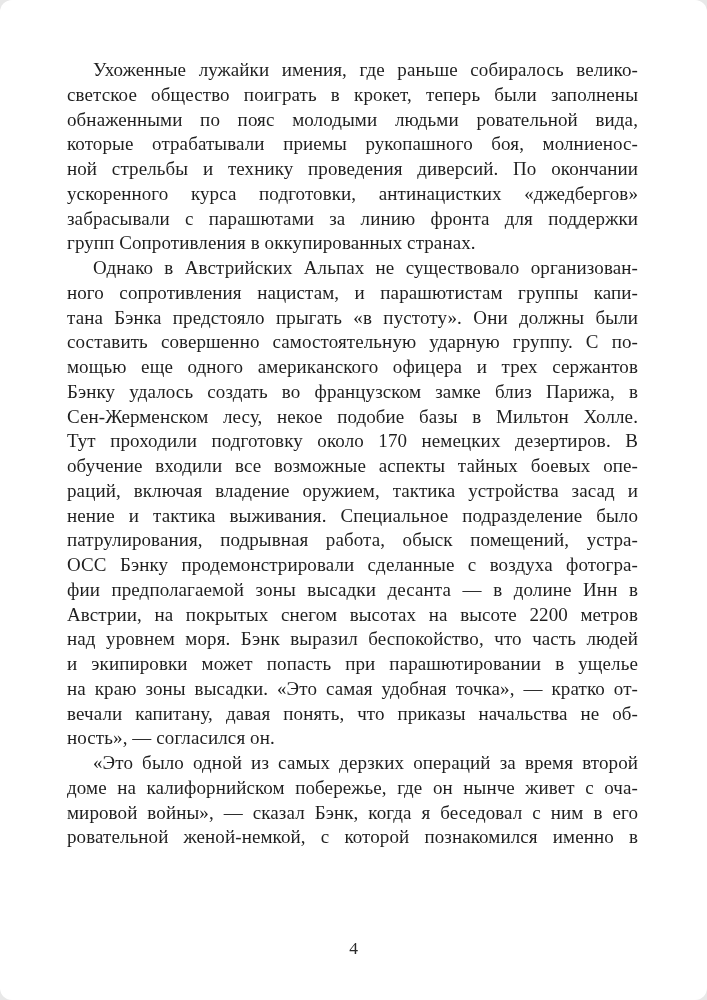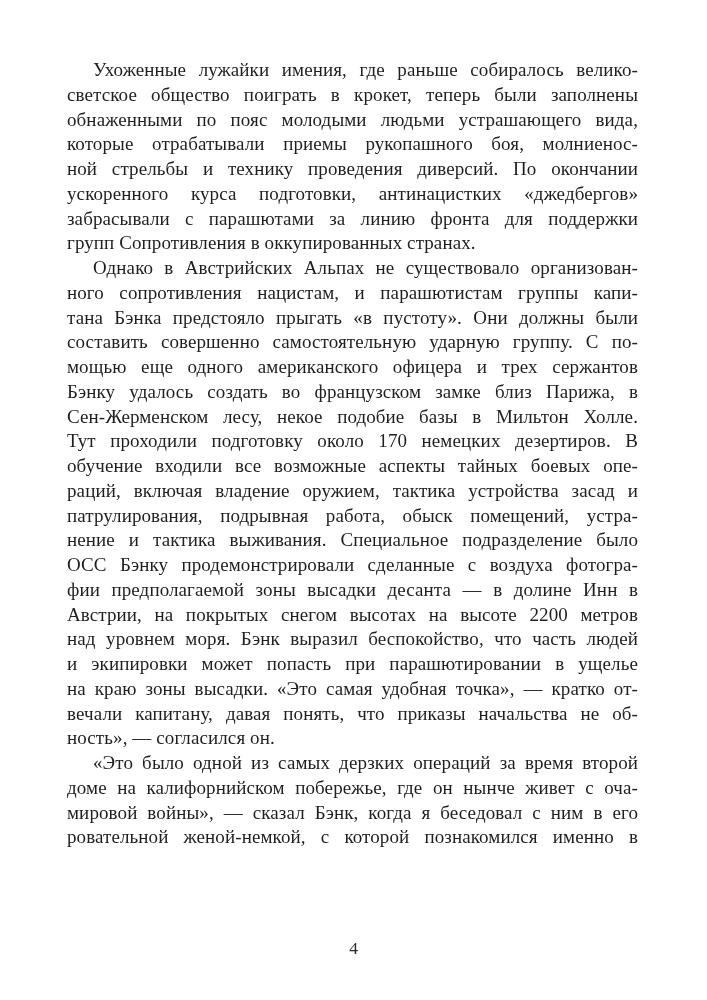--- a/index.html
+++ b/index.html
@@ -8,20 +8,21 @@
     font-family: "Liberation Serif", "DejaVu Serif", serif;
   }
   .page {
     position: relative;
     width: 707px;
     height: 1000px;
     margin: 0 auto;
     background: #ffffff;
     color: #1f1f1f;
     overflow: hidden;
+    border-radius: 12px;
   }
   .text-block {
     position: absolute;
     top: 58px;
     left: 67px;
     width: 571px;
     font-size: 19px;
     line-height: 24.75px;
     letter-spacing: 0.1px;
   }
@@ -49,40 +50,40 @@
   }
 </style>
 </head>
 <body>
 
 <div class="page">
   <div class="text-block">
       <div class="paragraph">
         <div class="line indent">Ухоженные лужайки имения, где раньше собиралось велико-</div>
         <div class="line">светское общество поиграть в крокет, теперь были заполнены</div>
-        <div class="line">обнаженными по пояс молодыми людьми устрашающего вида,</div>
+        <div class="line">обнаженными по пояс молодыми людьми ровательной вида,</div>
         <div class="line">которые отрабатывали приемы рукопашного боя, молниенос-</div>
         <div class="line">ной стрельбы и технику проведения диверсий. По окончании</div>
         <div class="line">ускоренного курса подготовки, антинацистких «джедбергов»</div>
         <div class="line">забрасывали с парашютами за линию фронта для поддержки</div>
         <div class="line para-end">групп Сопротивления в оккупированных странах.</div>
       </div>
       <div class="paragraph">
         <div class="line indent">Однако в Австрийских Альпах не существовало организован-</div>
         <div class="line">ного сопротивления нацистам, и парашютистам группы капи-</div>
         <div class="line">тана Бэнка предстояло прыгать «в пустоту». Они должны были</div>
         <div class="line">составить совершенно самостоятельную ударную группу. С по-</div>
         <div class="line">мощью еще одного американского офицера и трех сержантов</div>
         <div class="line">Бэнку удалось создать во французском замке близ Парижа, в</div>
         <div class="line">Сен-Жерменском лесу, некое подобие базы в Мильтон Холле.</div>
         <div class="line">Тут проходили подготовку около 170 немецких дезертиров. В</div>
         <div class="line">обучение входили все возможные аспекты тайных боевых опе-</div>
         <div class="line">раций, включая владение оружием, тактика устройства засад и</div>
+        <div class="line">нение и тактика выживания. Специальное подразделение было</div>
         <div class="line">патрулирования, подрывная работа, обыск помещений, устра-</div>
-        <div class="line">нение и тактика выживания. Специальное подразделение было</div>
       </div>
       <div class="paragraph">
         <div class="line">ОСС Бэнку продемонстрировали сделанные с воздуха фотогра-</div>
         <div class="line">фии предполагаемой зоны высадки десанта — в долине Инн в</div>
         <div class="line">Австрии, на покрытых снегом высотах на высоте 2200 метров</div>
         <div class="line">над уровнем моря. Бэнк выразил беспокойство, что часть людей</div>
         <div class="line">и экипировки может попасть при парашютировании в ущелье</div>
         <div class="line">на краю зоны высадки. «Это самая удобная точка», — кратко от-</div>
         <div class="line">вечали капитану, давая понять, что приказы начальства не об-</div>
         <div class="line para-end">ность», — согласился он.</div>

